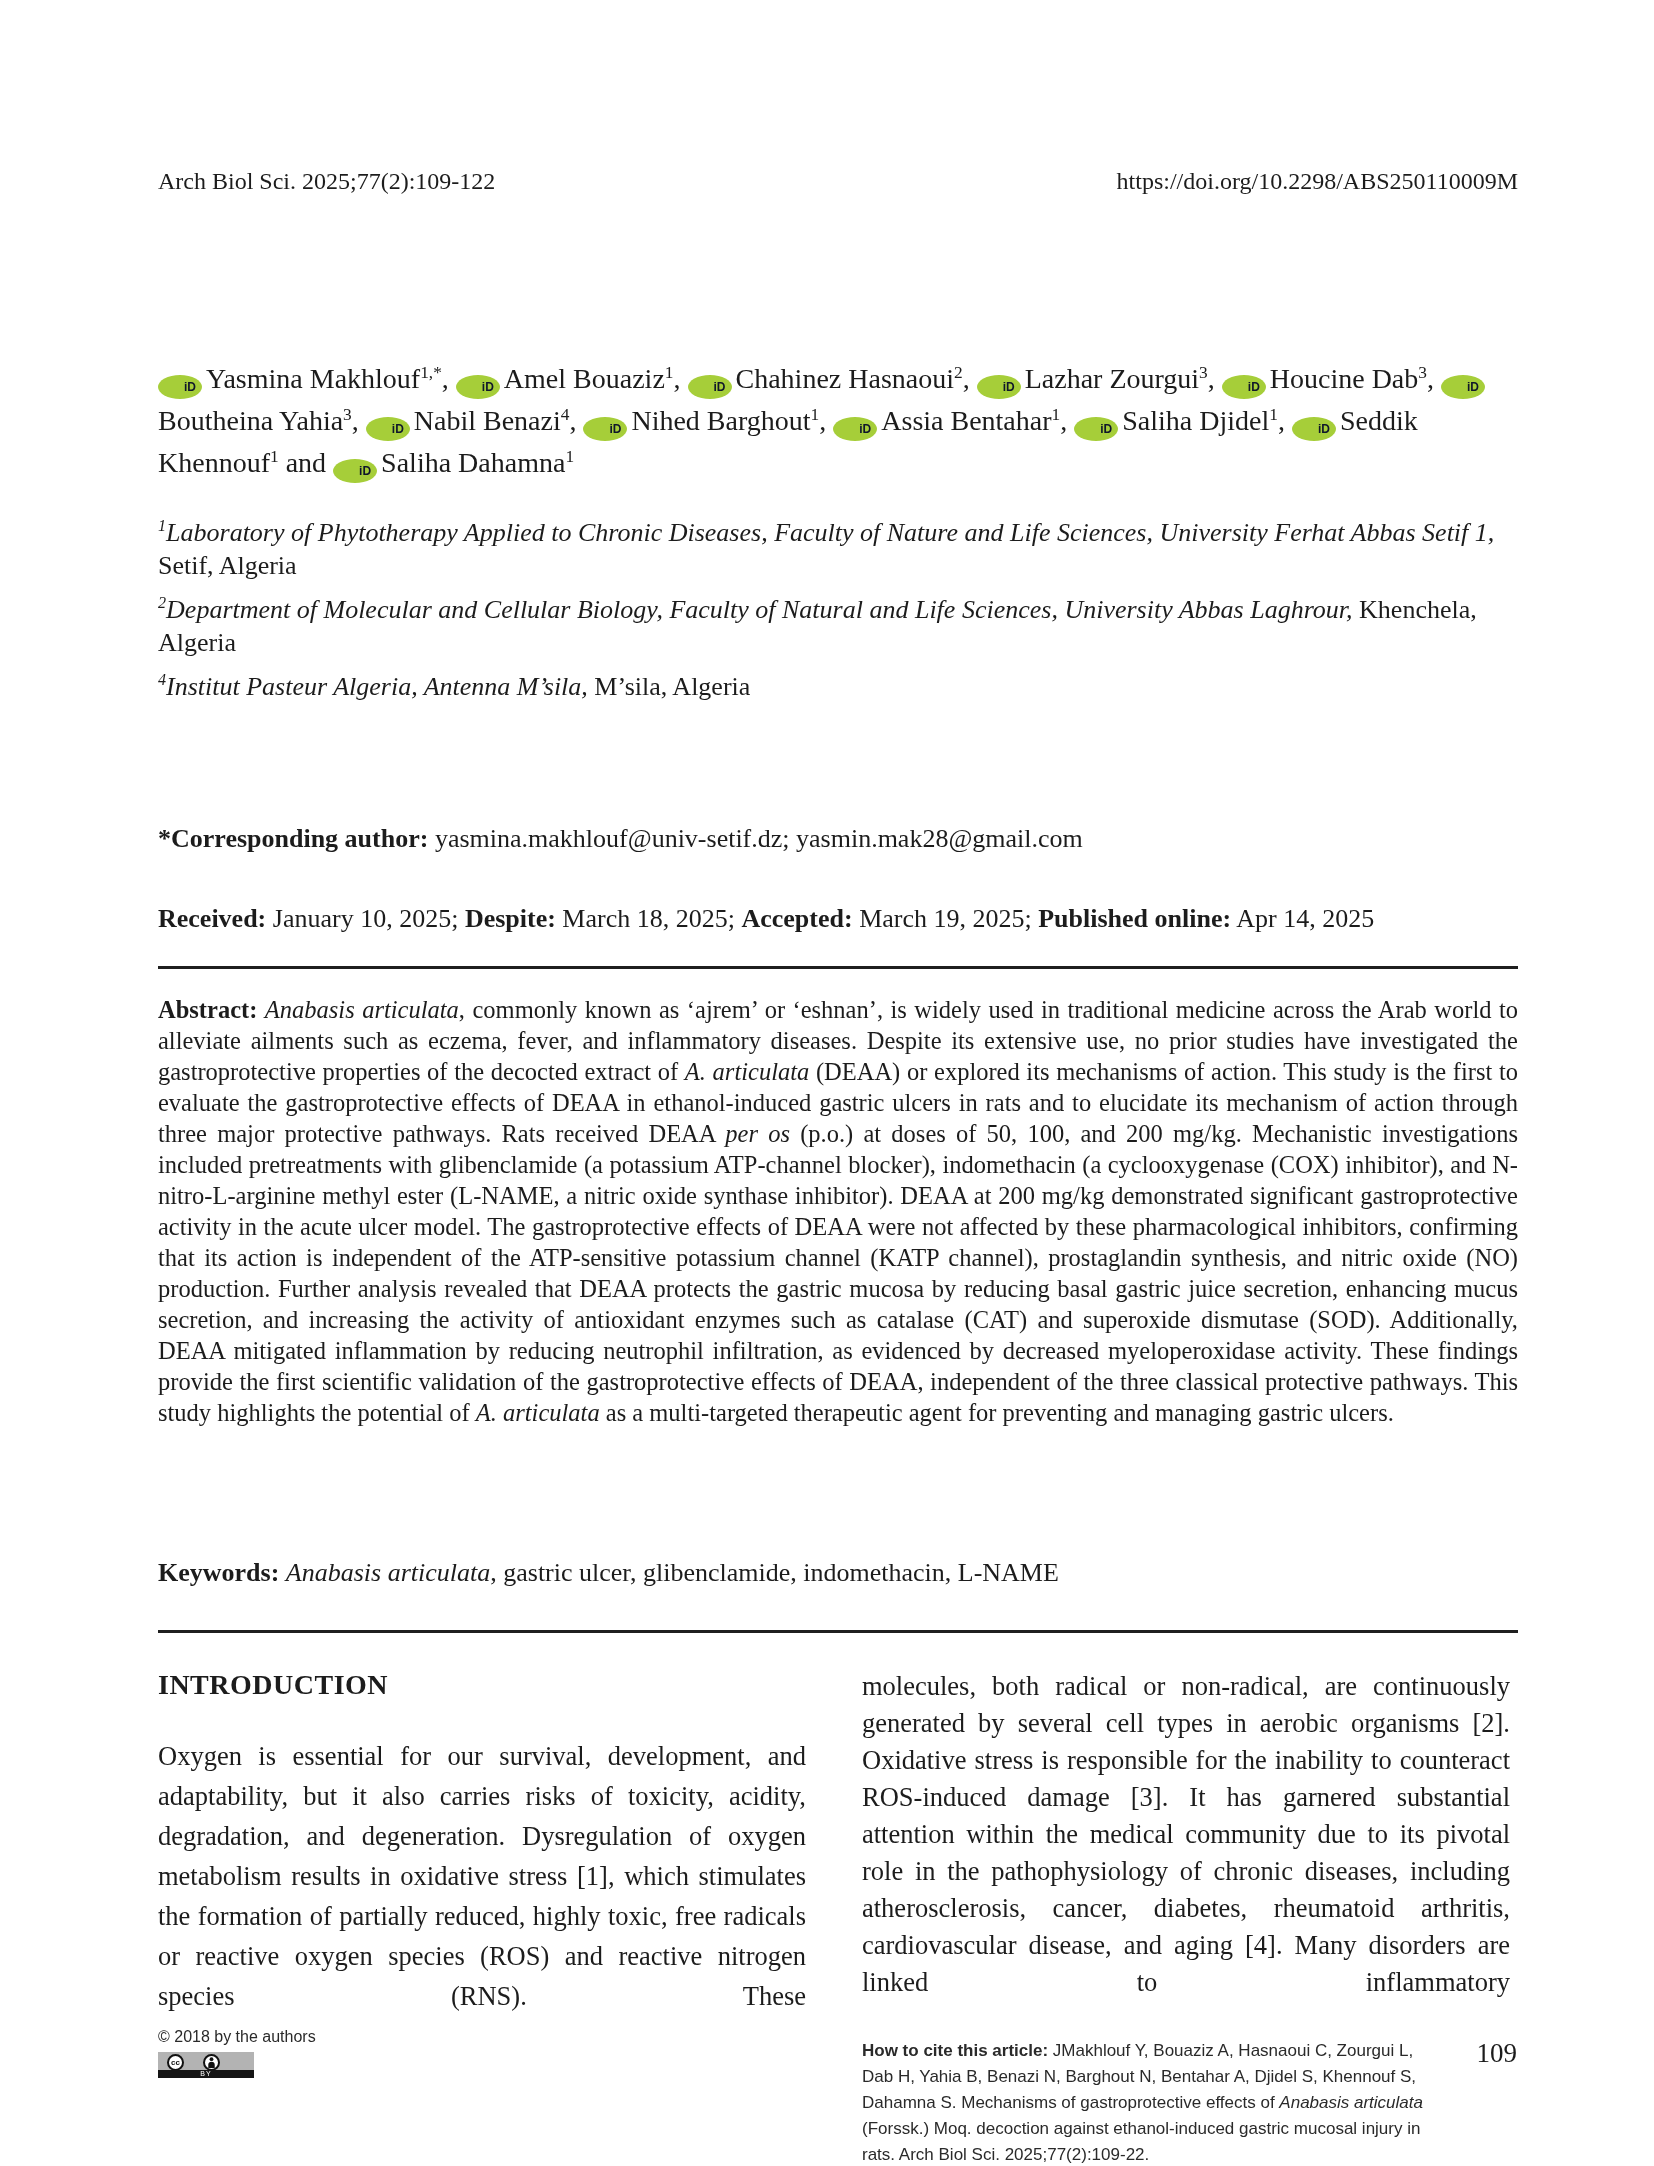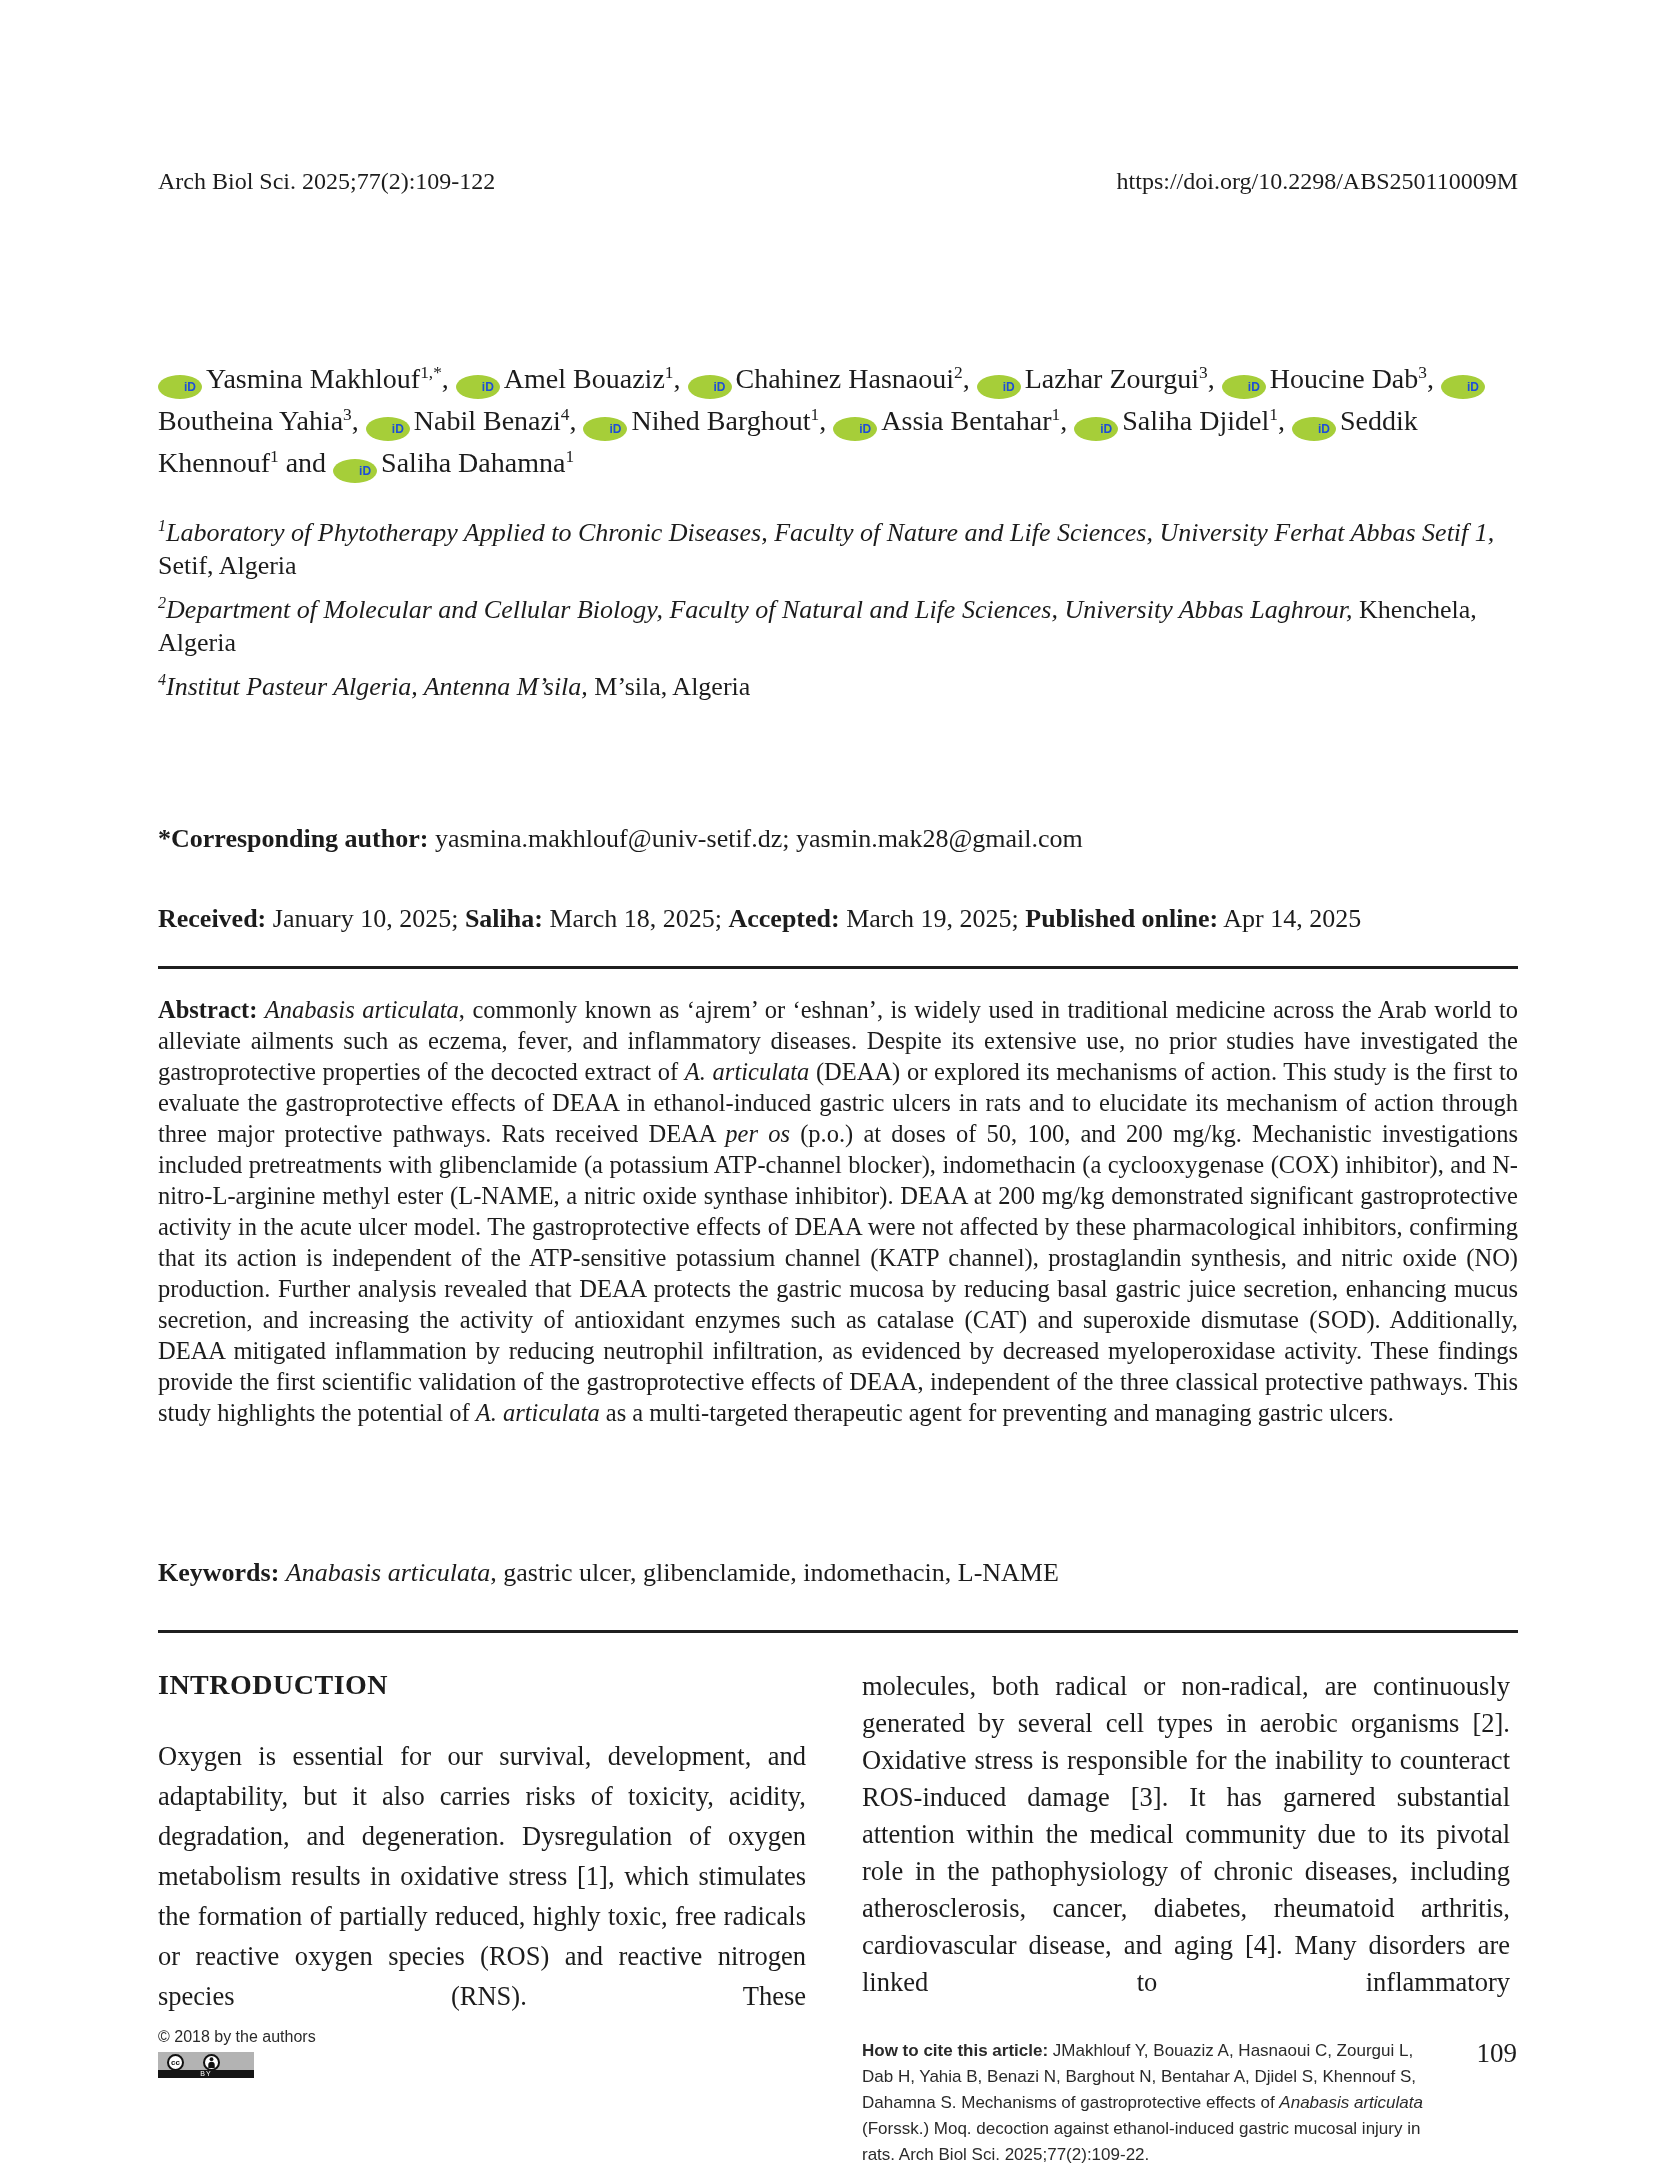--- a/index.html
+++ b/index.html
@@ -16,21 +16,21 @@
   .it{font-style:italic;}
   sup{font-size:0.62em;line-height:0;vertical-align:super;}
 
   .header-row{top:156px;display:flex;justify-content:space-between;font-size:24px;margin-top:12px;}
 
   .title{top:226px;font-size:31px;font-weight:bold;line-height:45px;}
 
   .authors{top:358px;font-size:28px;line-height:42px;}
   .orcid{
     display:inline-block;width:24px;height:24px;border-radius:50%;
-    background:#A6CE39;color:#1d4ed8;
+    background:#A6CE39;color:#0f172a;
     font-family:"Liberation Sans",sans-serif;font-size:12px;font-weight:bold;
     text-align:center;line-height:24px;margin-right:4px;vertical-align:-3px;padding-left:20px;
   }
 
   .affils{top:516px;font-size:26px;line-height:33px;}
   .affil{margin-bottom:11px;}
 
   .corresponding{top:824px;font-size:26px;}
   .dates{top:904px;font-size:26px;}
 
@@ -83,21 +83,21 @@
   <div class="abs authors"><span class="orcid" style="background: rgb(166, 206, 57);">iD</span><span>Yasmina Makhlouf</span><sup>1,*</sup>, <span class="orcid" style="background: rgb(166, 206, 57);">iD</span><span>Amel Bouaziz</span><sup>1</sup>, <span class="orcid" style="background: rgb(166, 206, 57);">iD</span><span>Chahinez Hasnaoui</span><sup>2</sup>, <span class="orcid" style="background: rgb(166, 206, 57);">iD</span><span>Lazhar Zourgui</span><sup>3</sup>, <span class="orcid" style="background: rgb(166, 206, 57);">iD</span><span>Houcine Dab</span><sup>3</sup>, <span class="orcid" style="background: rgb(166, 206, 57);">iD</span><span>Boutheina Yahia</span><sup>3</sup>, <span class="orcid" style="background: rgb(166, 206, 57);">iD</span><span>Nabil Benazi</span><sup>4</sup>, <span class="orcid" style="background: rgb(166, 206, 57);">iD</span><span>Nihed Barghout</span><sup>1</sup>, <span class="orcid" style="background: rgb(166, 206, 57);">iD</span><span>Assia Bentahar</span><sup>1</sup>, <span class="orcid" style="background: rgb(166, 206, 57);">iD</span><span>Saliha Djidel</span><sup>1</sup>, <span class="orcid" style="background: rgb(166, 206, 57);">iD</span><span>Seddik Khennouf</span><sup>1</sup> and <span class="orcid" style="background: rgb(166, 206, 57);">iD</span><span>Saliha Dahamna</span><sup>1</sup></div>
 
   <div class="abs affils">
       <div class="affil"><sup class="it">1</sup><span class="it">Laboratory of Phytotherapy Applied to Chronic Diseases, Faculty of Nature and Life Sciences, University Ferhat Abbas Setif 1,</span><span> Setif, Algeria</span></div>
       <div class="affil"><sup class="it">2</sup><span class="it">Department of Molecular and Cellular Biology, Faculty of Natural and Life Sciences, University Abbas Laghrour,</span><span> Khenchela, Algeria</span></div>
       <div class="affil"><sup class="it">4</sup><span class="it">Institut Pasteur Algeria, Antenna M’sila,</span><span> M’sila, Algeria</span></div>
     </div>
 
   <div class="abs corresponding"><span class="bd">*Corresponding author:</span><span> yasmina.makhlouf@univ-setif.dz; yasmin.mak28@gmail.com</span></div>
 
-  <div class="abs dates"><span class="bd">Received:</span> January 10, 2025; <span class="bd">Saliha:</span> March 18, 2025; <span class="bd">Accepted:</span> March 19, 2025; <span class="bd">Published online:</span> Apr 14, 2025</div>
+  <div class="abs dates"><span class="bd">Received:</span> January 10, 2025; <span class="bd">Despite:</span> March 18, 2025; <span class="bd">Accepted:</span> March 19, 2025; <span class="bd">Published online:</span> Apr 14, 2025</div>
 
   <div class="abs rule hr1"></div>
 
   <div class="abs abstract"><span class="bd">Abstract: </span><span class="it">Anabasis articulata</span><span>, commonly known as ‘ajrem’ or ‘eshnan’, is widely used in traditional medicine across the Arab world to alleviate ailments such as eczema, fever, and inflammatory diseases. Despite its extensive use, no prior studies have investigated the gastroprotective properties of the decocted extract of </span><span class="it">A. articulata</span><span> (DEAA) or explored its mechanisms of action. This study is the first to evaluate the gastroprotective effects of DEAA in ethanol-induced gastric ulcers in rats and to elucidate its mechanism of action through three major protective pathways. Rats received DEAA </span><span class="it">per os</span><span> (p.o.) at doses of 50, 100, and 200 mg/kg. Mechanistic investigations included pretreatments with glibenclamide (a potassium ATP-channel blocker), indomethacin (a cyclooxygenase (COX) inhibitor), and N-nitro-L-arginine methyl ester (L-NAME, a nitric oxide synthase inhibitor). DEAA at 200 mg/kg demonstrated significant gastroprotective activity in the acute ulcer model. The gastroprotective effects of DEAA were not affected by these pharmacological inhibitors, confirming that its action is independent of the ATP-sensitive potassium channel (KATP channel), prostaglandin synthesis, and nitric oxide (NO) production. Further analysis revealed that DEAA protects the gastric mucosa by reducing basal gastric juice secretion, enhancing mucus secretion, and increasing the activity of antioxidant enzymes such as catalase (CAT) and superoxide dismutase (SOD). Additionally, DEAA mitigated inflammation by reducing neutrophil infiltration, as evidenced by decreased myeloperoxidase activity. These findings provide the first scientific validation of the gastroprotective effects of DEAA, independent of the three classical protective pathways. This study highlights the potential of </span><span class="it">A. articulata</span><span> as a multi-targeted therapeutic agent for preventing and managing gastric ulcers.</span></div>
 
   <div class="abs keywords"><span class="bd">Keywords: </span><span class="it">Anabasis articulata</span><span>, gastric ulcer, glibenclamide, indomethacin, L-NAME</span></div>
 
   <div class="abs rule hr2"></div>
 
   <div class="abs intro">

